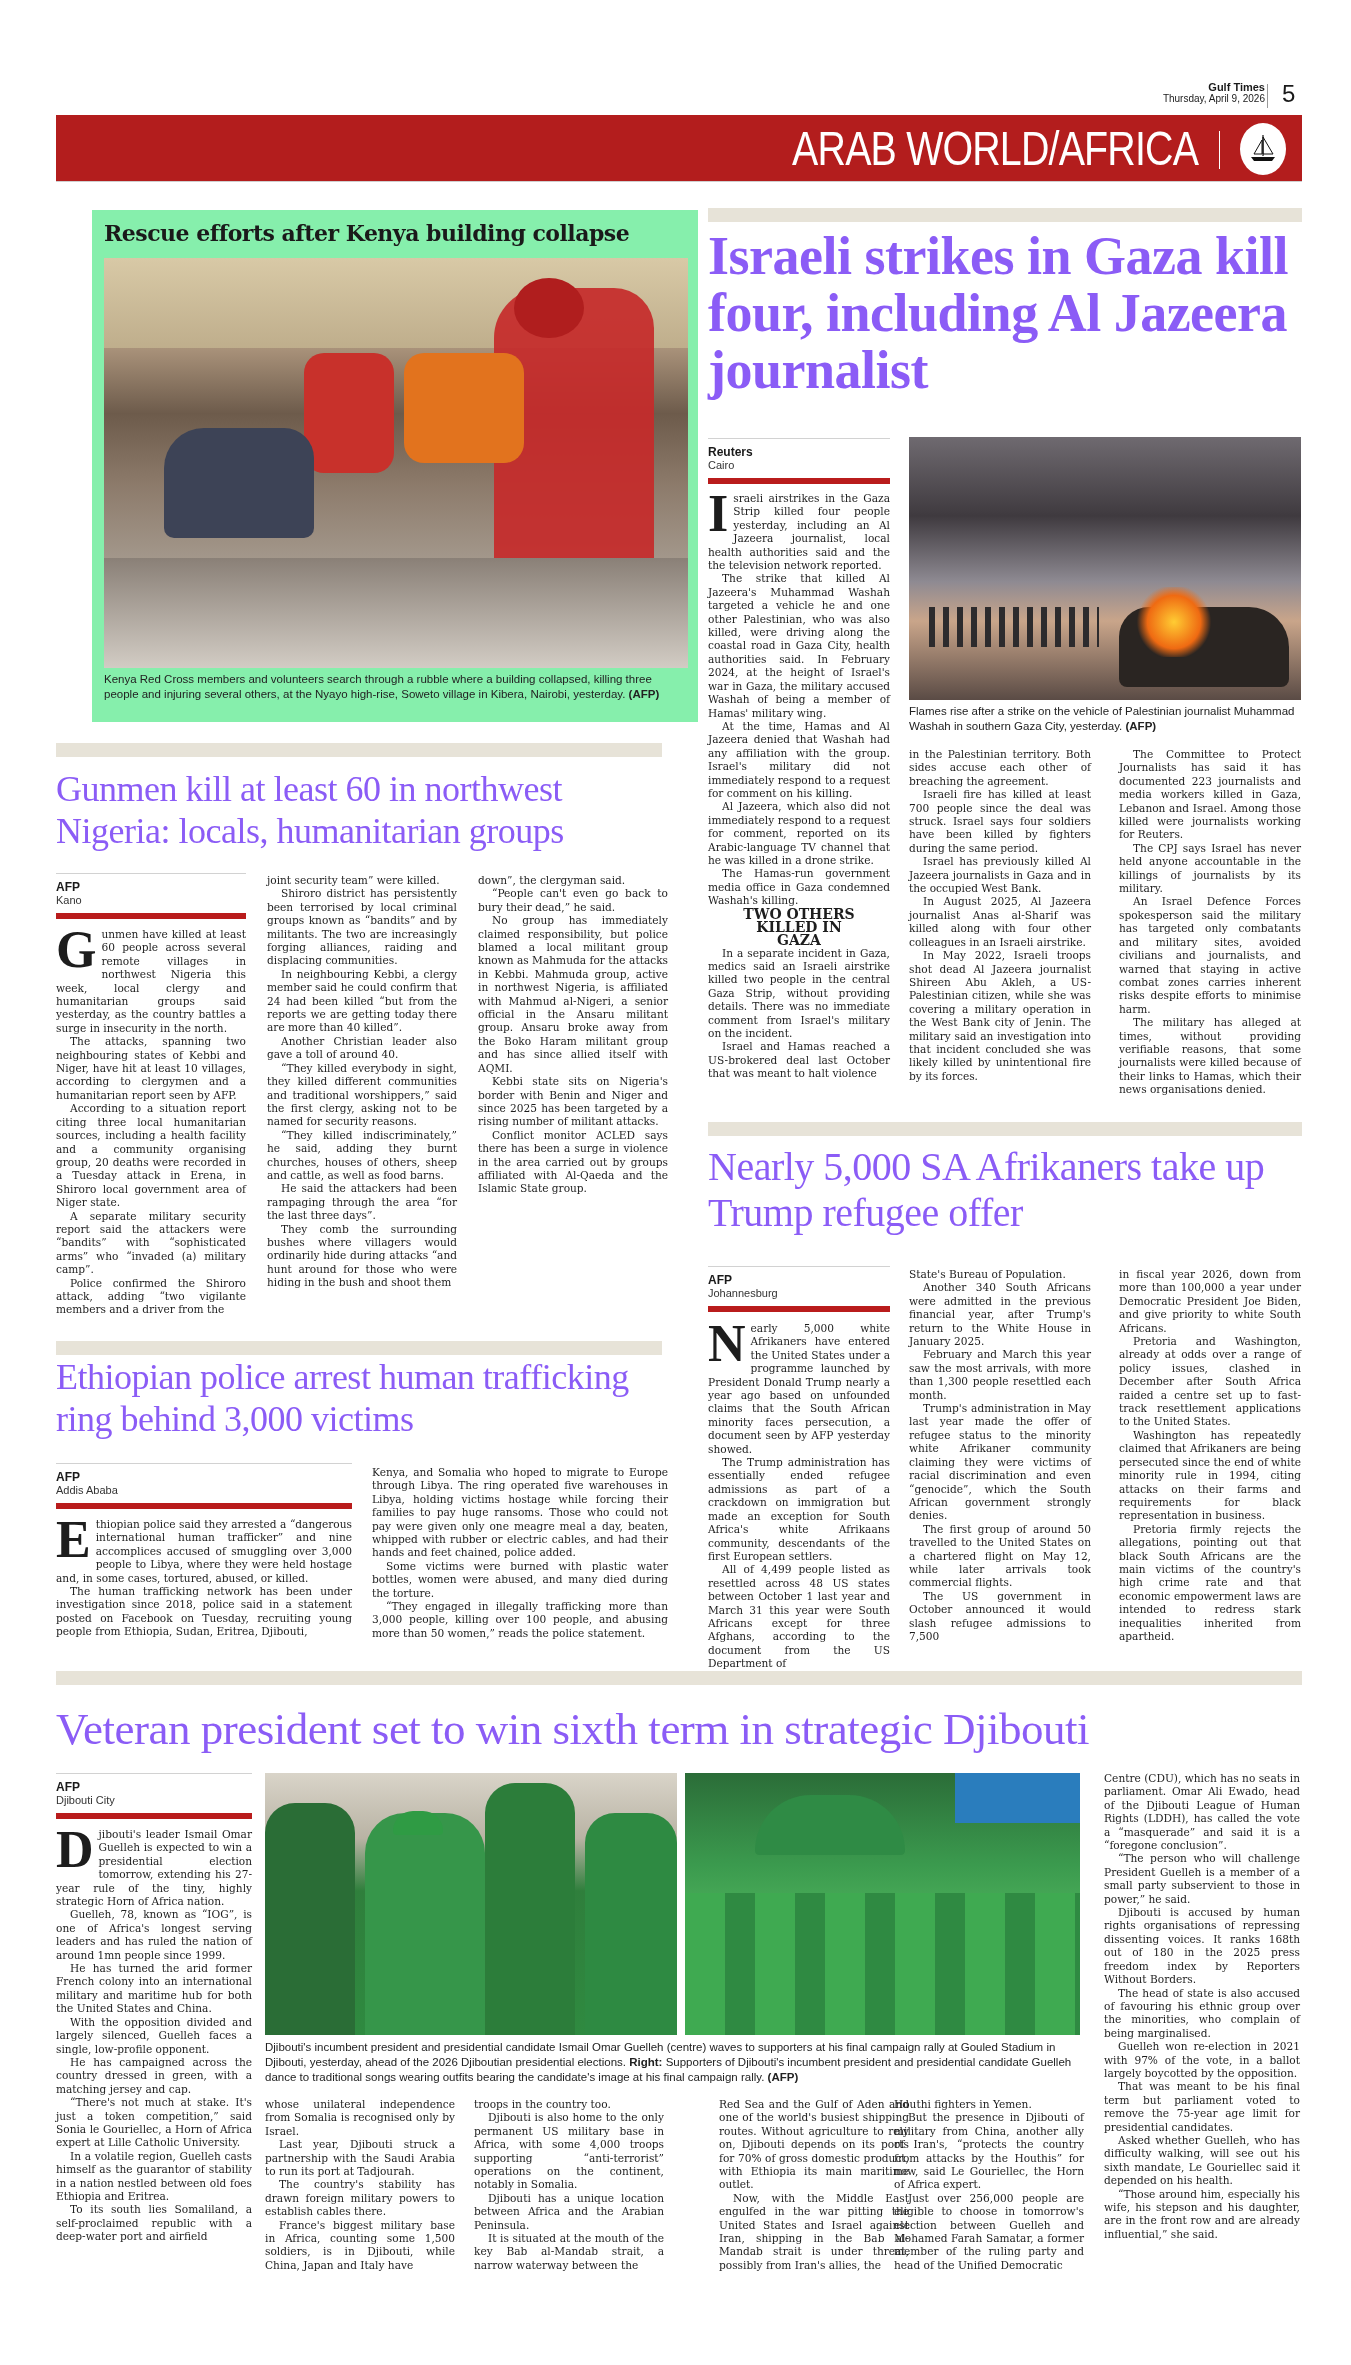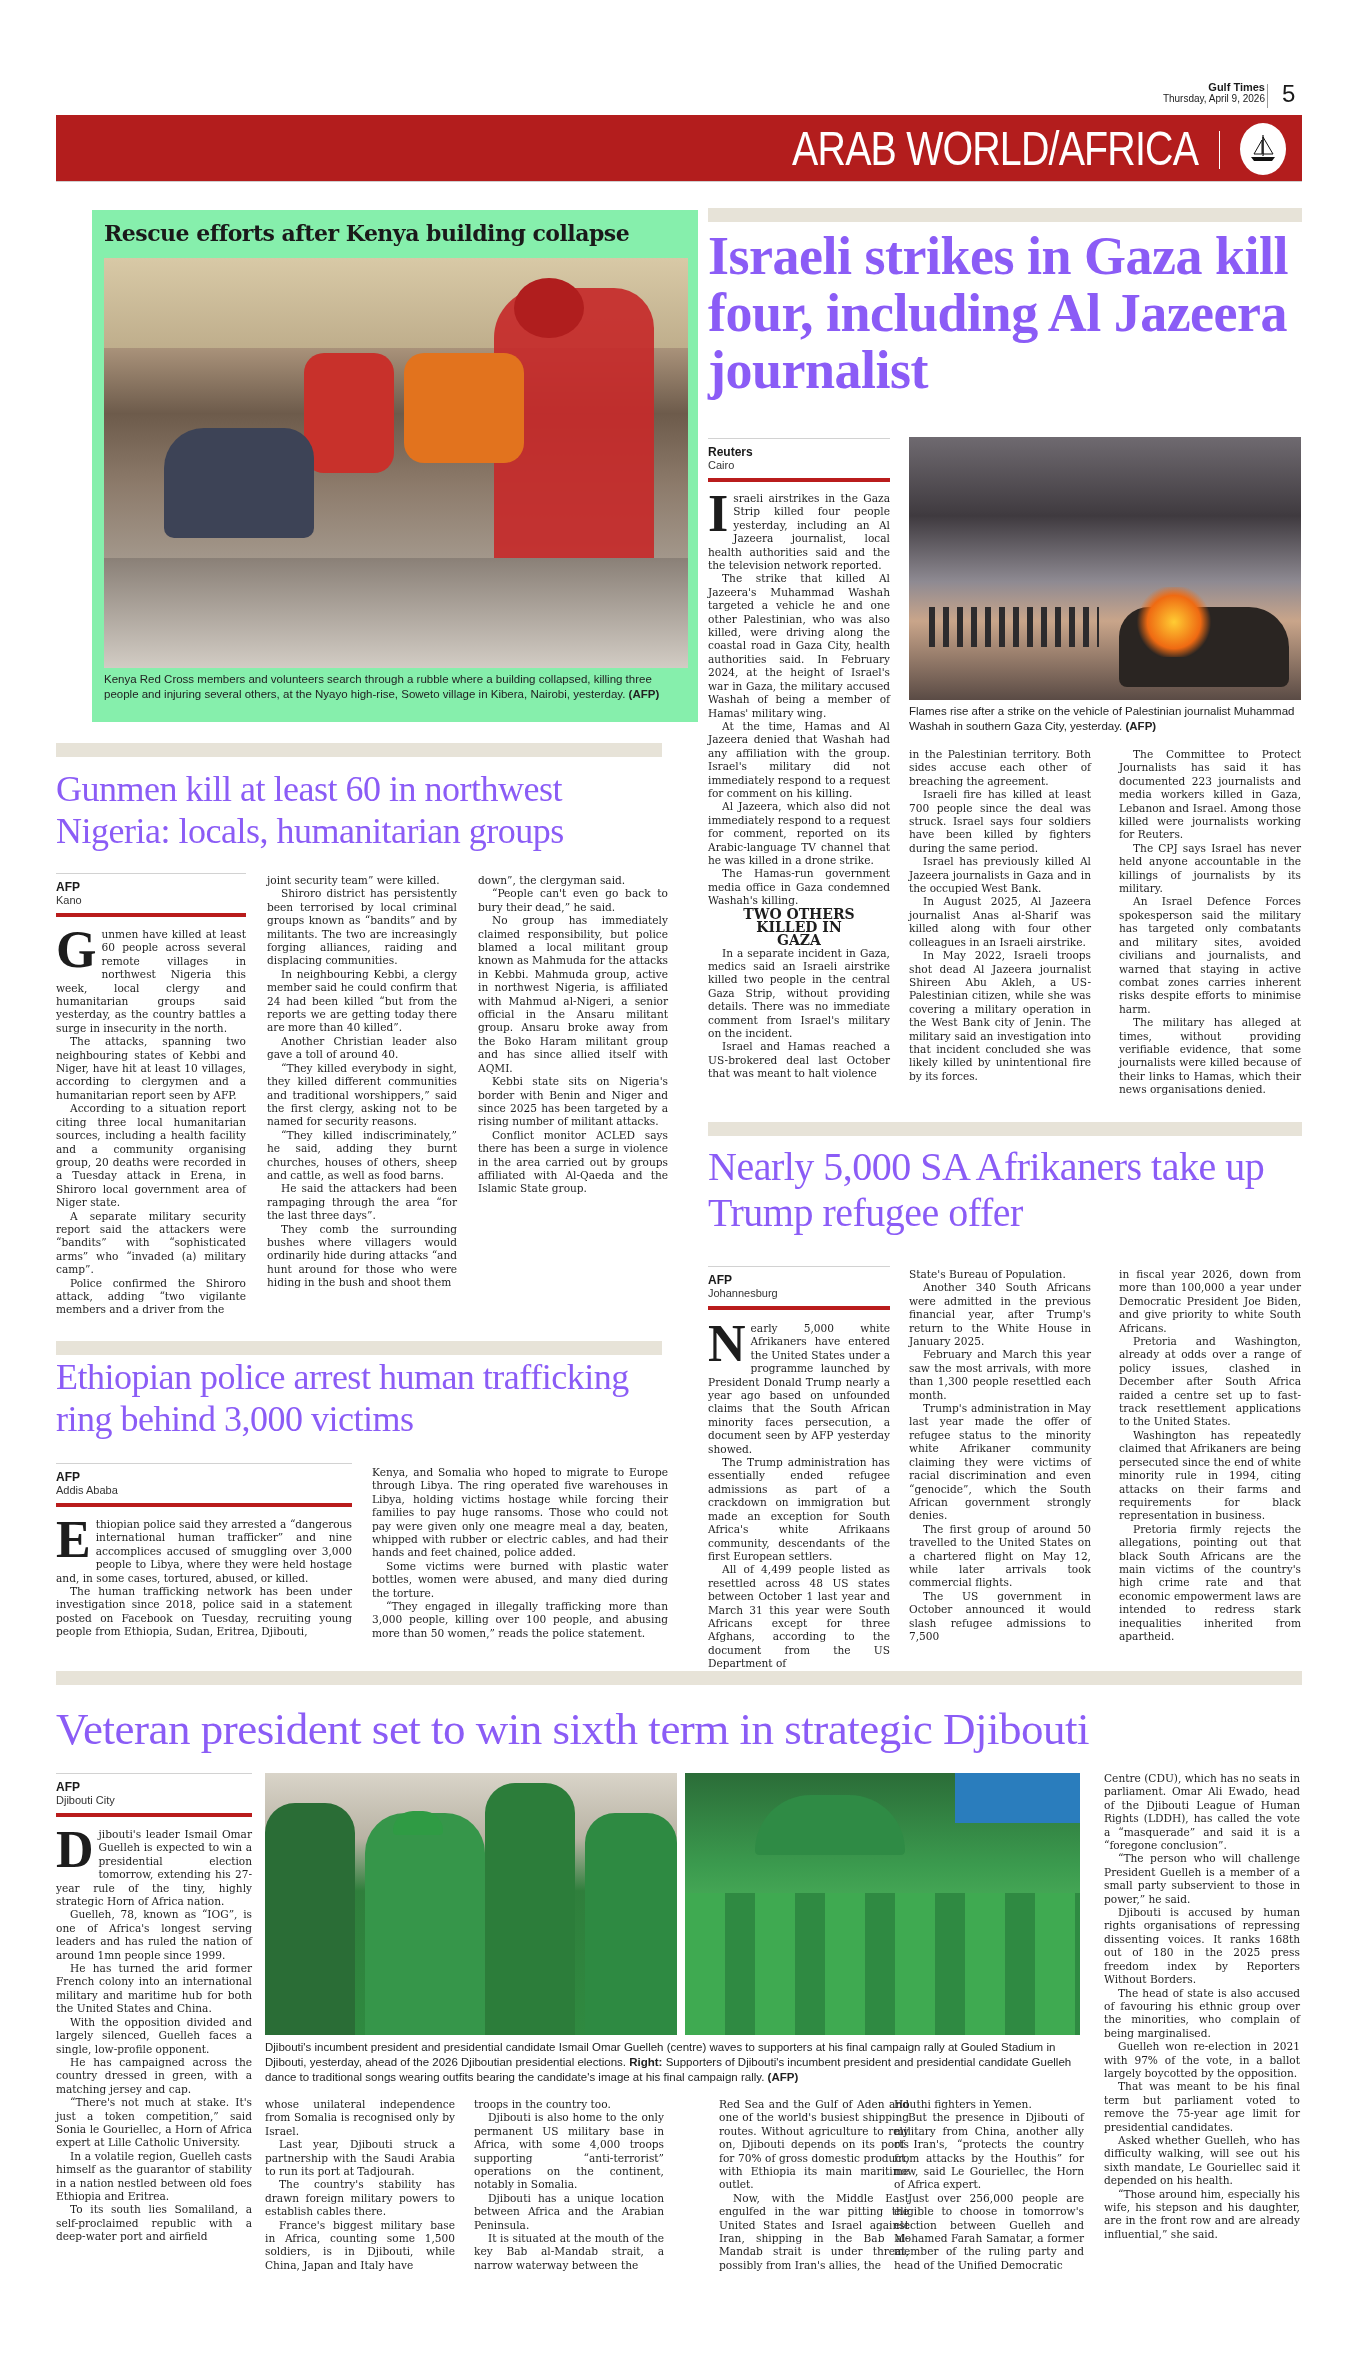--- a/index.html
+++ b/index.html
@@ -13,21 +13,21 @@
   .banner-title { right: 104px; top: 6px; color: #fff; font-family: "Liberation Sans", sans-serif; font-size: 48px; letter-spacing: -1px; font-weight: normal; transform: scaleX(0.82); transform-origin: right center; }
   .banner-sep { right: 82px; top: 16px; width: 1px; height: 38px; background: #fff; }
   .banner-logo { right: 16px; top: 8px; width: 46px; height: 52px; border-radius: 50%; background: #fff; display:flex; align-items:center; justify-content:center; }
   .rule-beige { height: 14px; background: #e7e3d8; }
   .photo-box { background: #86efac; margin-left: 36px; }
   .kicker { font-family: "DejaVu Serif", serif; font-weight: bold; font-size: 22px; letter-spacing: -0.5px; }
   .photo { background: #888; overflow: hidden; }
   .caption { font-family: "Liberation Sans", sans-serif; font-size: 11.5px; line-height: 15px; color: #222; }
   .caption b { font-weight: bold; }
   .headline { font-family: "Liberation Serif", serif; color: #8b5cf6; letter-spacing: -0.5px; }
-  .byline { border-top: 1px solid #d2d2d2; border-bottom: 4px solid #b91c1c; padding: 6px 0 7px; font-family: "Liberation Sans", sans-serif; }
+  .byline { border-top: 1px solid #d2d2d2; border-bottom: 6px solid #b91c1c; padding: 6px 0 7px; font-family: "Liberation Sans", sans-serif; }
   .byline .agency { font-weight: bold; font-size: 12px; }
   .byline .city { font-size: 11px; color: #333; }
   .body-text { font-family: "DejaVu Serif", serif; font-size: 10.6px; line-height: 13.4px; text-align: justify; hyphens: auto; color: #1d1d1d; }
   .body-text p { text-indent: 14px; }
   .body-text p.first { text-indent: 0; }
   .dropcap { float: left; font-family: "Liberation Serif", serif; font-size: 52px; line-height: 40px; margin: 2px 5px 0 0; font-weight: bold; }
   .subhead { text-align: center; font-weight: bold; font-size: 14px; line-height: 13px; }
 </style>
 </head>
 <body>
@@ -96,21 +96,21 @@
   <p class="first">in the Palestinian territory. Both sides accuse each other of breaching the agreement.</p>
   <p>Israeli fire has killed at least 700 people since the deal was struck. Israel says four soldiers have been killed by fighters during the same period.</p>
   <p>Israel has previously killed Al Jazeera journalists in Gaza and in the occupied West Bank.</p>
   <p>In August 2025, Al Jazeera journalist Anas al-Sharif was killed along with four other colleagues in an Israeli airstrike.</p>
   <p>In May 2022, Israeli troops shot dead Al Jazeera journalist Shireen Abu Akleh, a US-Palestinian citizen, while she was covering a military operation in the West Bank city of Jenin. The military said an investigation into that incident concluded she was likely killed by unintentional fire by its forces.</p>
 </div>
 <div class="abs body-text" style="left:1119px; top:748px; width:182px;">
   <p>The Committee to Protect Journalists has said it has documented 223 journalists and media workers killed in Gaza, Lebanon and Israel. Among those killed were journalists working for Reuters.</p>
   <p>The CPJ says Israel has never held anyone accountable in the killings of journalists by its military.</p>
   <p>An Israel Defence Forces spokesperson said the military has targeted only combatants and military sites, avoided civilians and journalists, and warned that staying in active combat zones carries inherent risks despite efforts to minimise harm.</p>
-  <p>The military has alleged at times, without providing verifiable evidence, that some journalists were killed because of their links to Hamas, which their news organisations denied.</p>
+  <p>The military has alleged at times, without providing verifiable reasons, that some journalists were killed because of their links to Hamas, which their news organisations denied.</p>
 </div>
 
 <div class="abs rule-beige" style="left:56px; top:743px; width:606px;"></div>
 <h1 class="abs headline" style="left:56px; top:768px; width:620px; font-size:36px; line-height:42px; font-weight:normal;">Gunmen kill at least 60 in northwest Nigeria: locals, humanitarian groups</h1>
 <div class="abs byline" style="left:56px; top:873px; width:190px;">
   <div class="agency">AFP</div>
   <div class="city">Kano</div>
 </div>
 <div class="abs body-text" style="left:56px; top:928px; width:190px;">
   <p class="first"><span class="dropcap">G</span><span>unmen have killed at least 60 people across several remote villages in northwest Nigeria this week, local clergy and humanitarian groups said yesterday, as the country battles a surge in insecurity in the north.</span></p>

